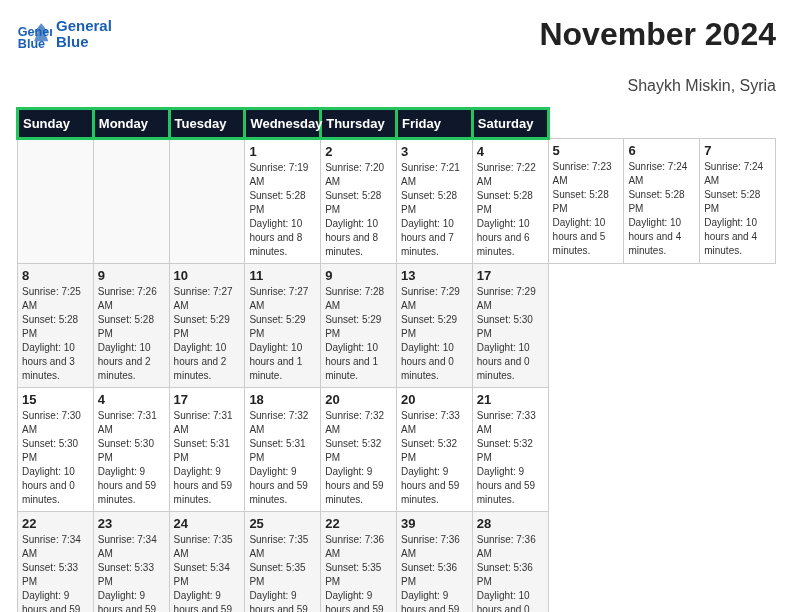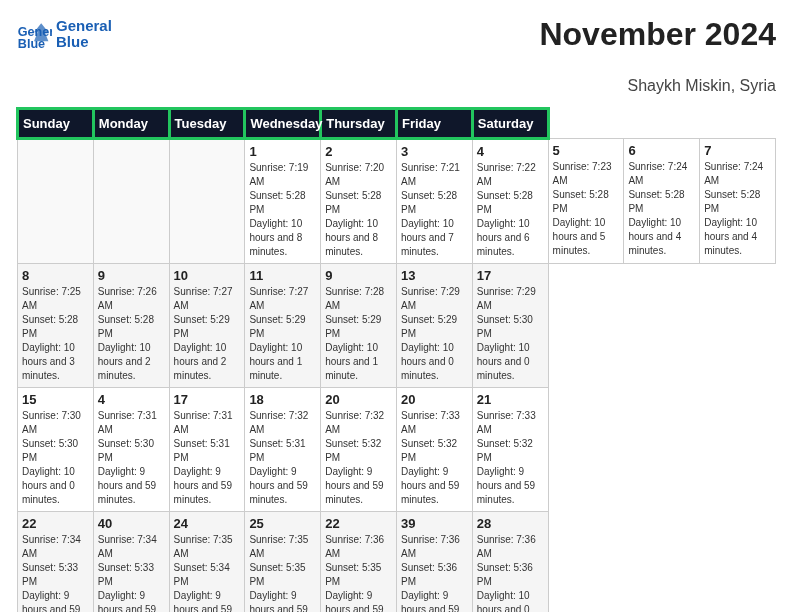--- a/index.html
+++ b/index.html
@@ -205,21 +205,21 @@
           <span class="day-num">21</span>
 <div class="day-info">Sunrise: 7:33 AM<br>Sunset: 5:32 PM<br>Daylight: 9 hours and 59 minutes.</div>
         </td>
       </tr>
       <tr>
         <td>
           <span class="day-num">22</span>
 <div class="day-info">Sunrise: 7:34 AM<br>Sunset: 5:33 PM<br>Daylight: 9 hours and 59 minutes.</div>
         </td>
         <td>
-          <span class="day-num">40</span>
+          <span class="day-num">23</span>
 <div class="day-info">Sunrise: 7:34 AM<br>Sunset: 5:33 PM<br>Daylight: 9 hours and 59 minutes.</div>
         </td>
         <td>
           <span class="day-num">24</span>
 <div class="day-info">Sunrise: 7:35 AM<br>Sunset: 5:34 PM<br>Daylight: 9 hours and 59 minutes.</div>
         </td>
         <td>
           <span class="day-num">25</span>
 <div class="day-info">Sunrise: 7:35 AM<br>Sunset: 5:35 PM<br>Daylight: 9 hours and 59 minutes.</div>
         </td>

